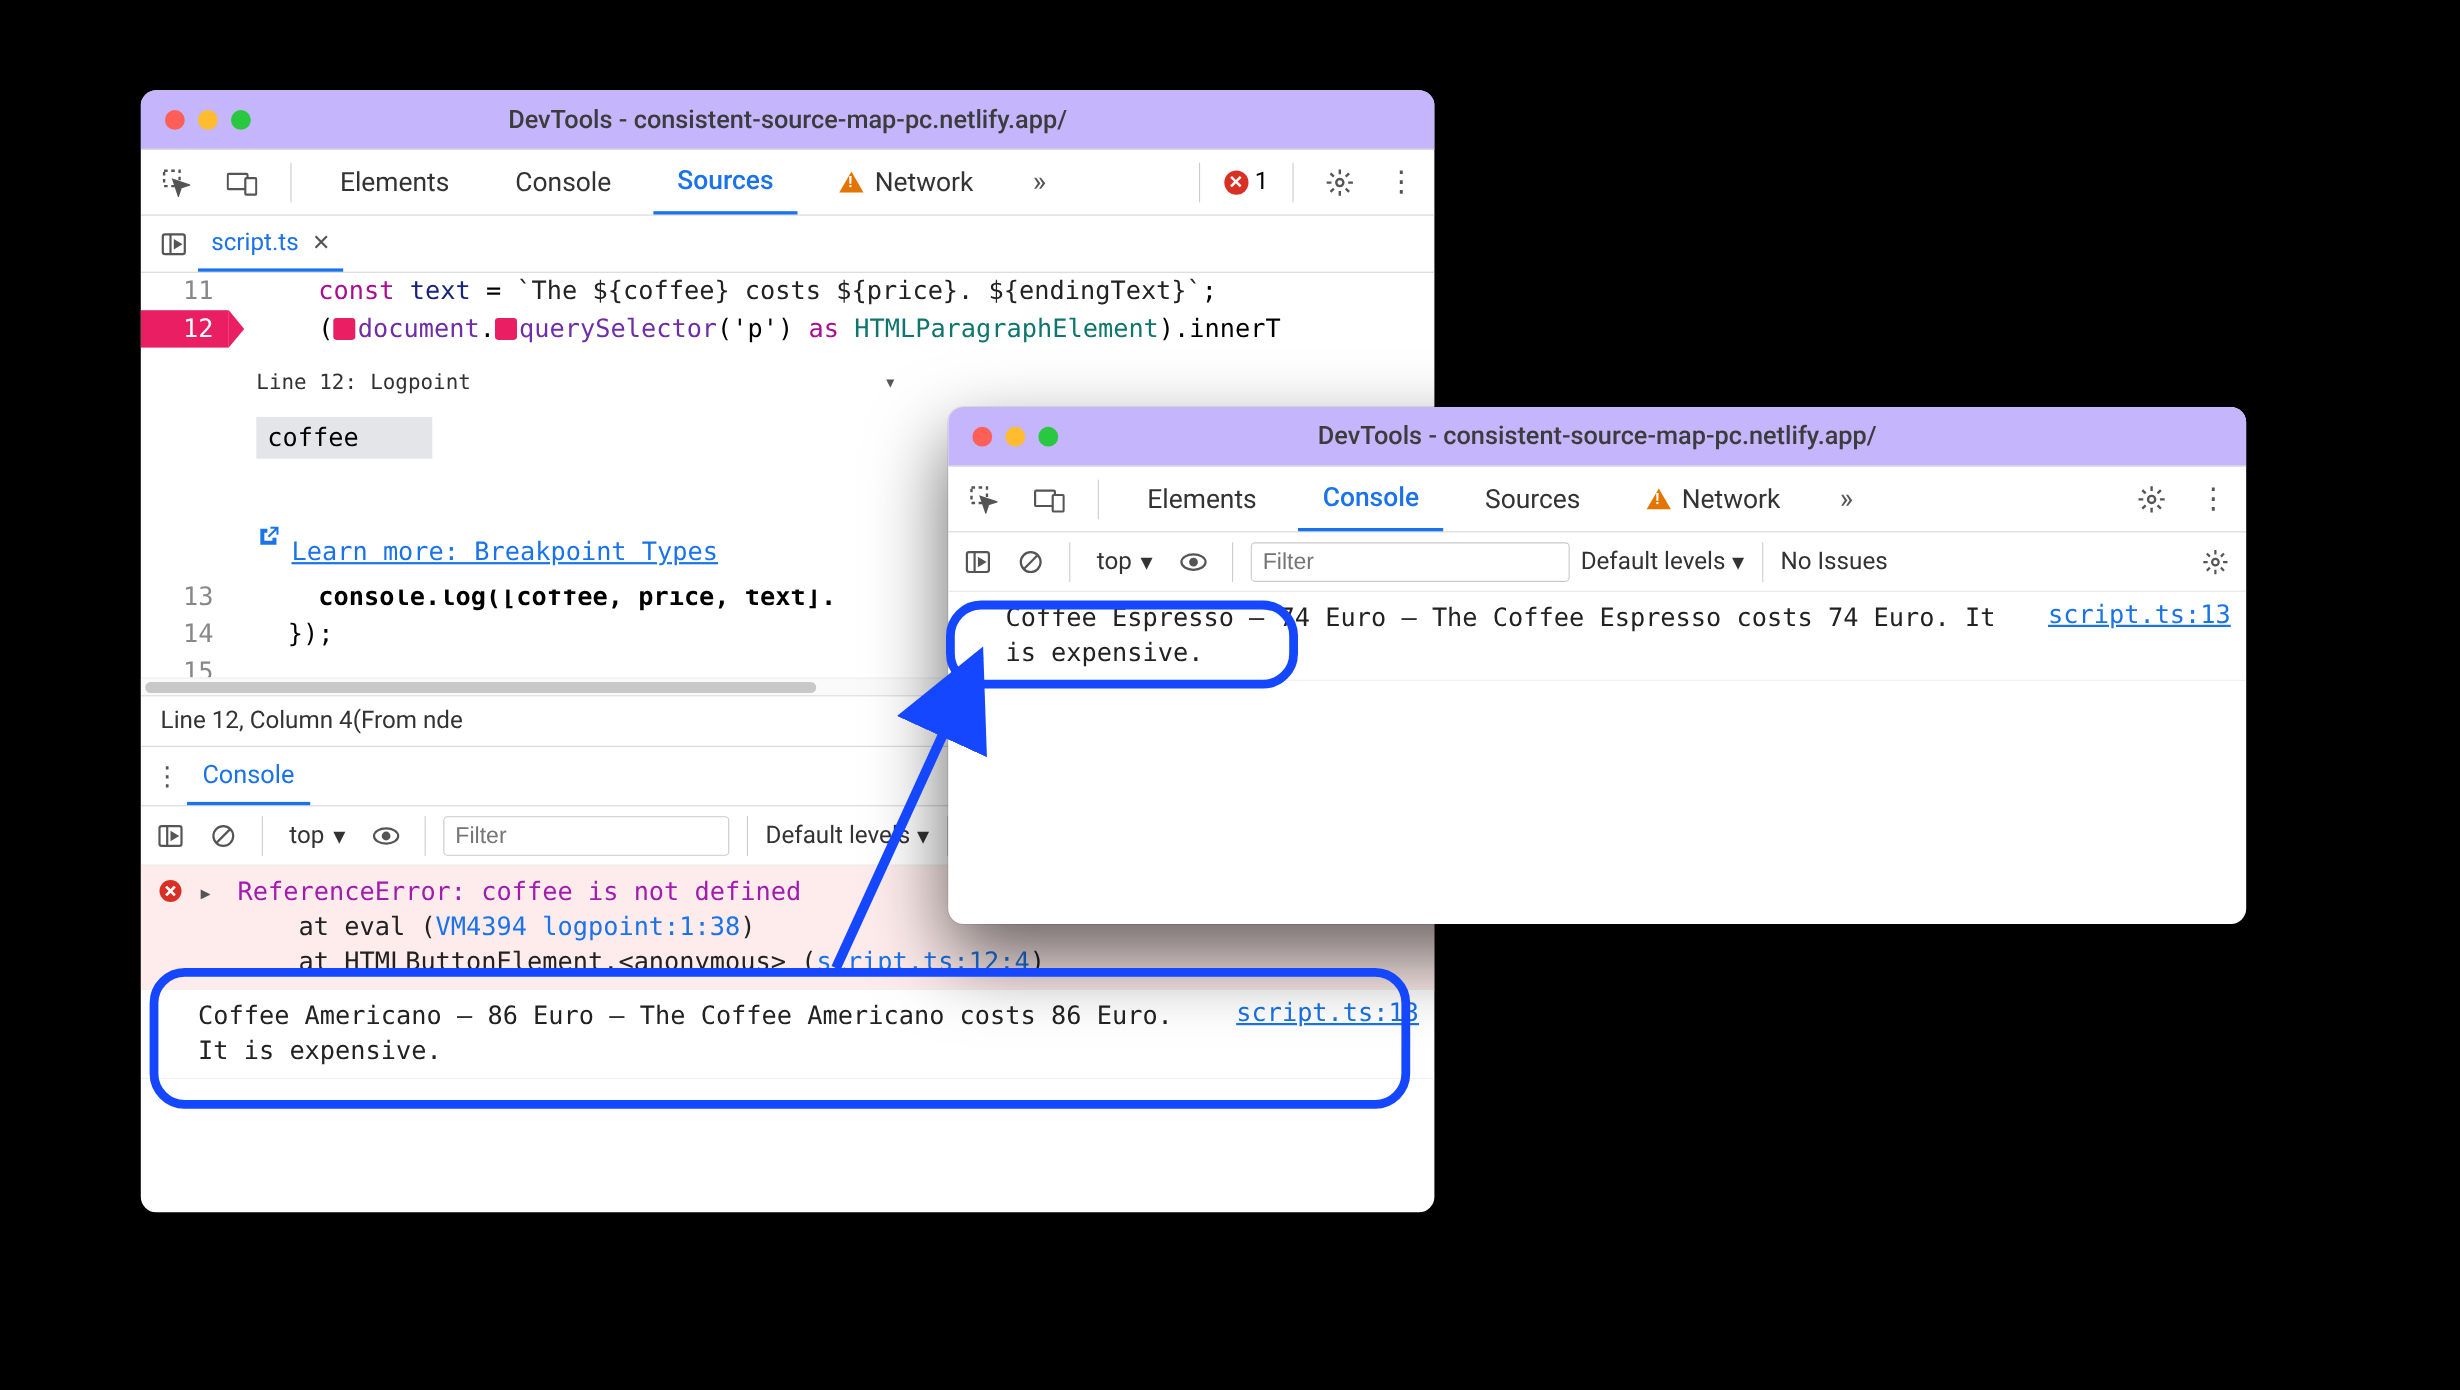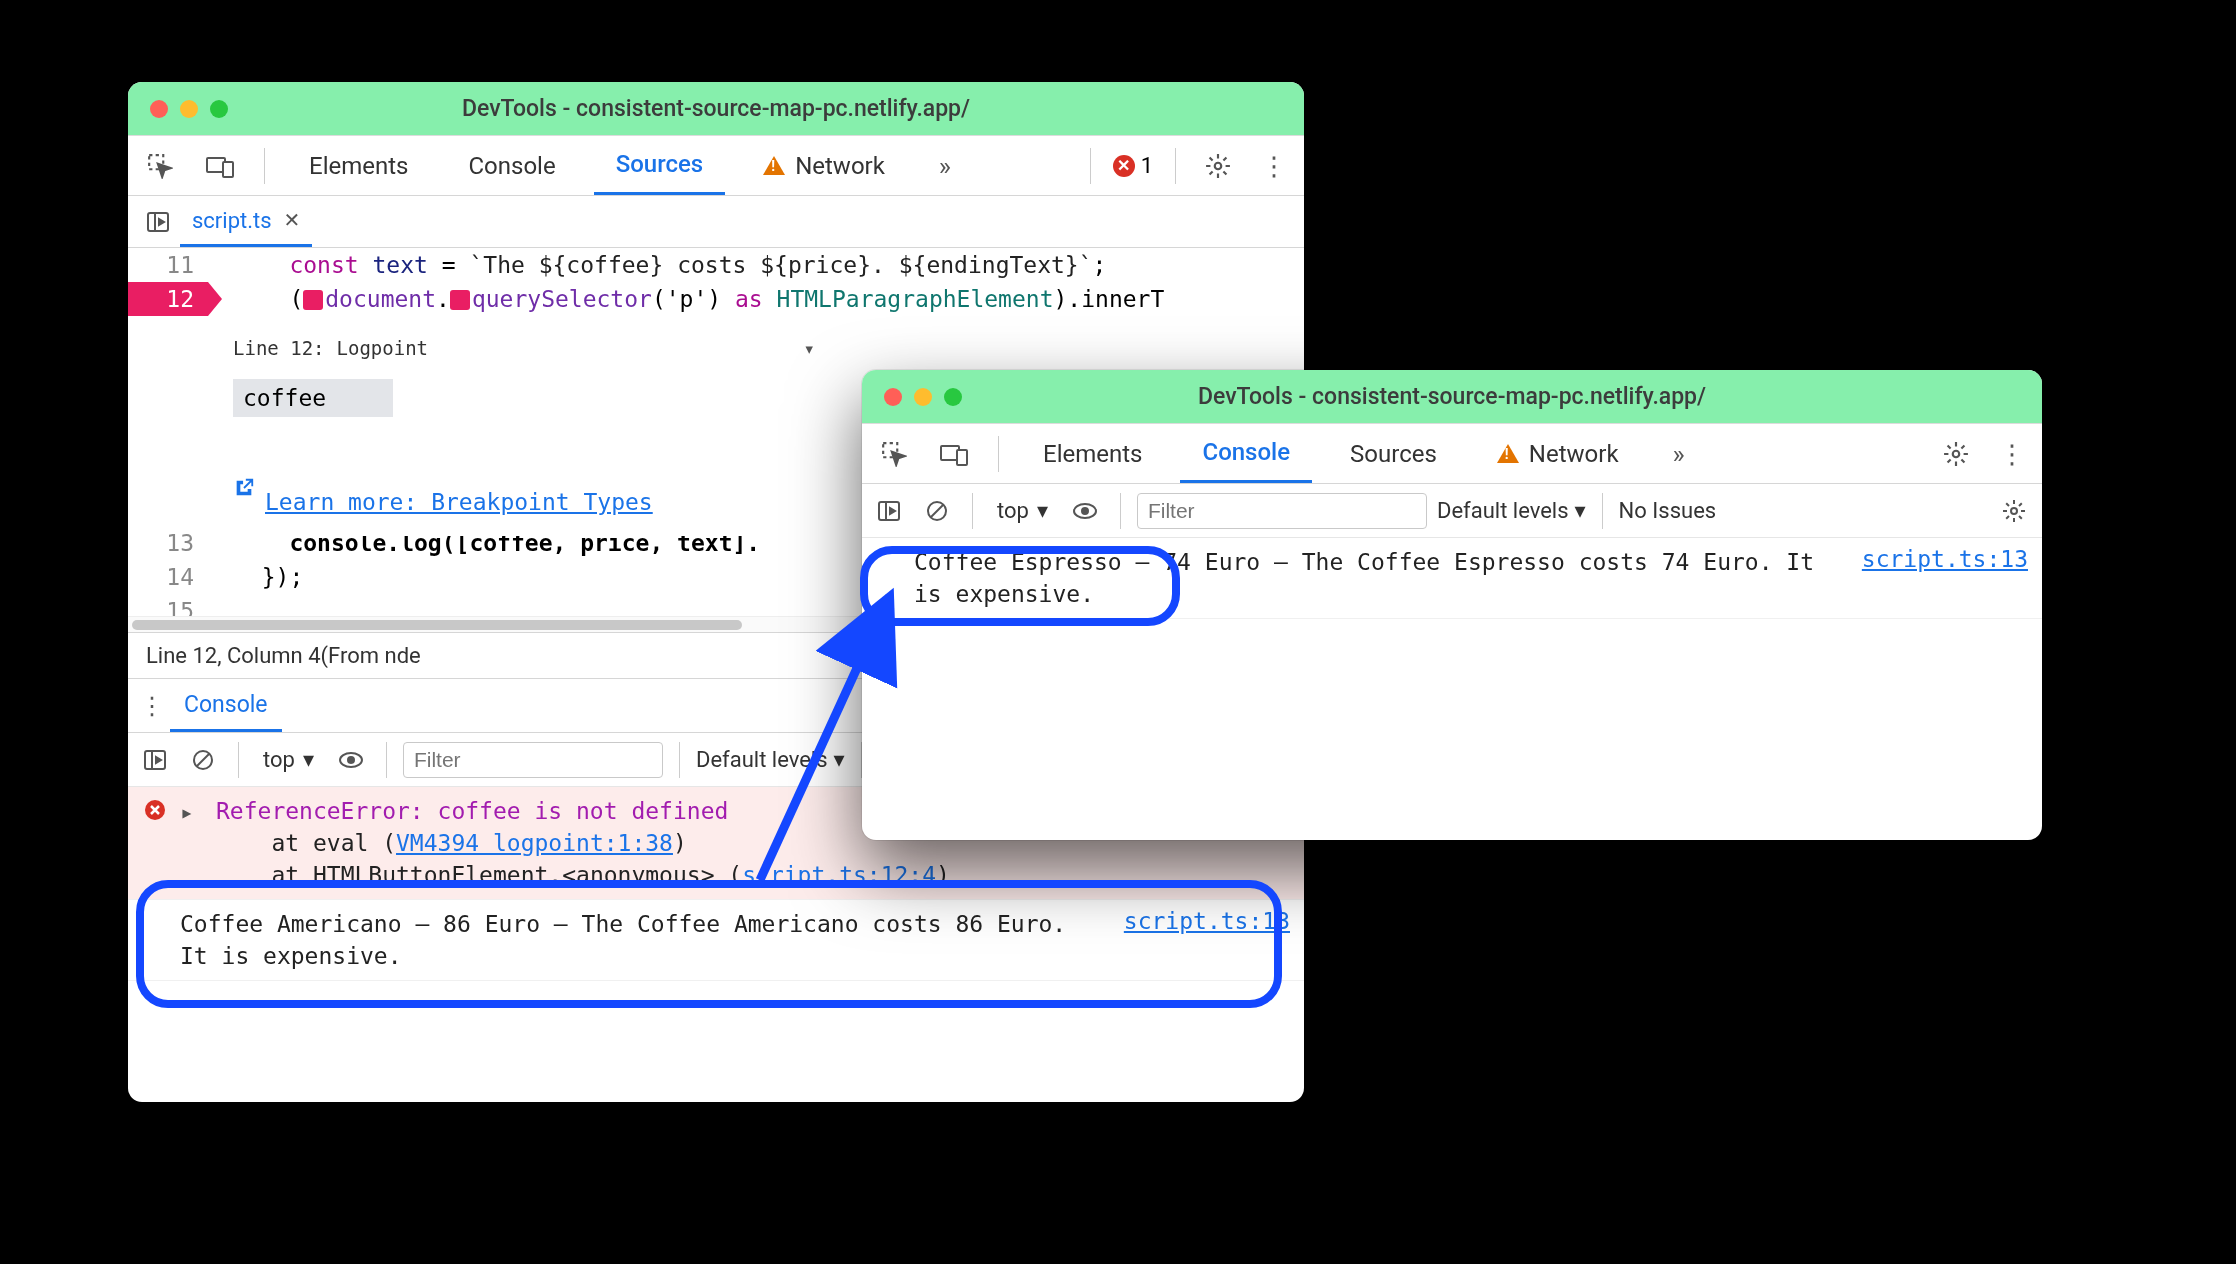--- a/index.html
+++ b/index.html
@@ -13,21 +13,21 @@
   .window {
     position: absolute;
     background: #fff;
     border-radius: 14px;
     box-shadow: 0 30px 70px rgba(0,0,0,0.6), 0 0 0 1px rgba(0,0,0,0.08);
     overflow: hidden;
   }
   
   .titlebar {
     display:flex; align-items:center; height:54px; position:relative;
-    border-bottom:1px solid #dcdcdc; background:#86efac;
+    border-bottom:1px solid #dcdcdc; background:#c4b5fd;
   }
   .tls { display:flex; gap:12px; padding-left:22px; }
   .tl { width:18px; height:18px; border-radius:50%; }
   .tl.r{background:#ff5f57;} .tl.y{background:#febc2e;} .tl.g{background:#28c840;}
   .wtitle { position:absolute; left:0; right:0; text-align:center; font-size:23px; color:#3c3c3c; font-weight:500; pointer-events:none;}
   
   .tabs {
     display:flex; align-items:center; height:60px; border-bottom:1px solid #d6d6d6;
     padding:0 10px; gap:16px;
   }
@@ -84,21 +84,21 @@
   .levels{display:flex;align-items:center;gap:6px;white-space:nowrap;}
   .noissues{white-space:nowrap;}
   
   .consolelog{font-family:ui-monospace,Menlo,monospace;font-size:23px;}
   .msg{padding:8px 14px 8px 16px;display:flex;gap:10px;border-bottom:1px solid #f0f0f0;align-items:flex-start;}
   .msg.err{background:#fdeceb;}
   .msg .icon{flex:0 0 26px;margin-top:4px;}
   .msg .body{flex:1;white-space:pre-wrap;line-height:32px;color:#222;}
   .msg .loc{color:#1a73e8;text-decoration:underline;white-space:nowrap;margin-left:10px;}
   .errtxt{color:#a21caf;}
-  .errlnk{color:#1a73e8;text-decoration:underline;}
+  .errlnk{color:#1a73e8;}
   .prompt{color:#1a73e8;padding:6px 16px;font-size:22px;}
   
   .hl-blue{position:absolute;border:8px solid #1447ff;border-radius:32px;pointer-events:none;}
   
   .arrow{position:absolute;pointer-events:none;}
   svg{display:block;}
   
   .warn-tri{width:0;height:0;border-left:11px solid transparent;border-right:11px solid transparent;border-bottom:19px solid #e37400;display:inline-block;vertical-align:-2px;position:relative;}
   .warn-tri::after{content:"!";position:absolute;left:-3px;top:2px;color:#fff;font-size:14px;font-weight:700;}
   

